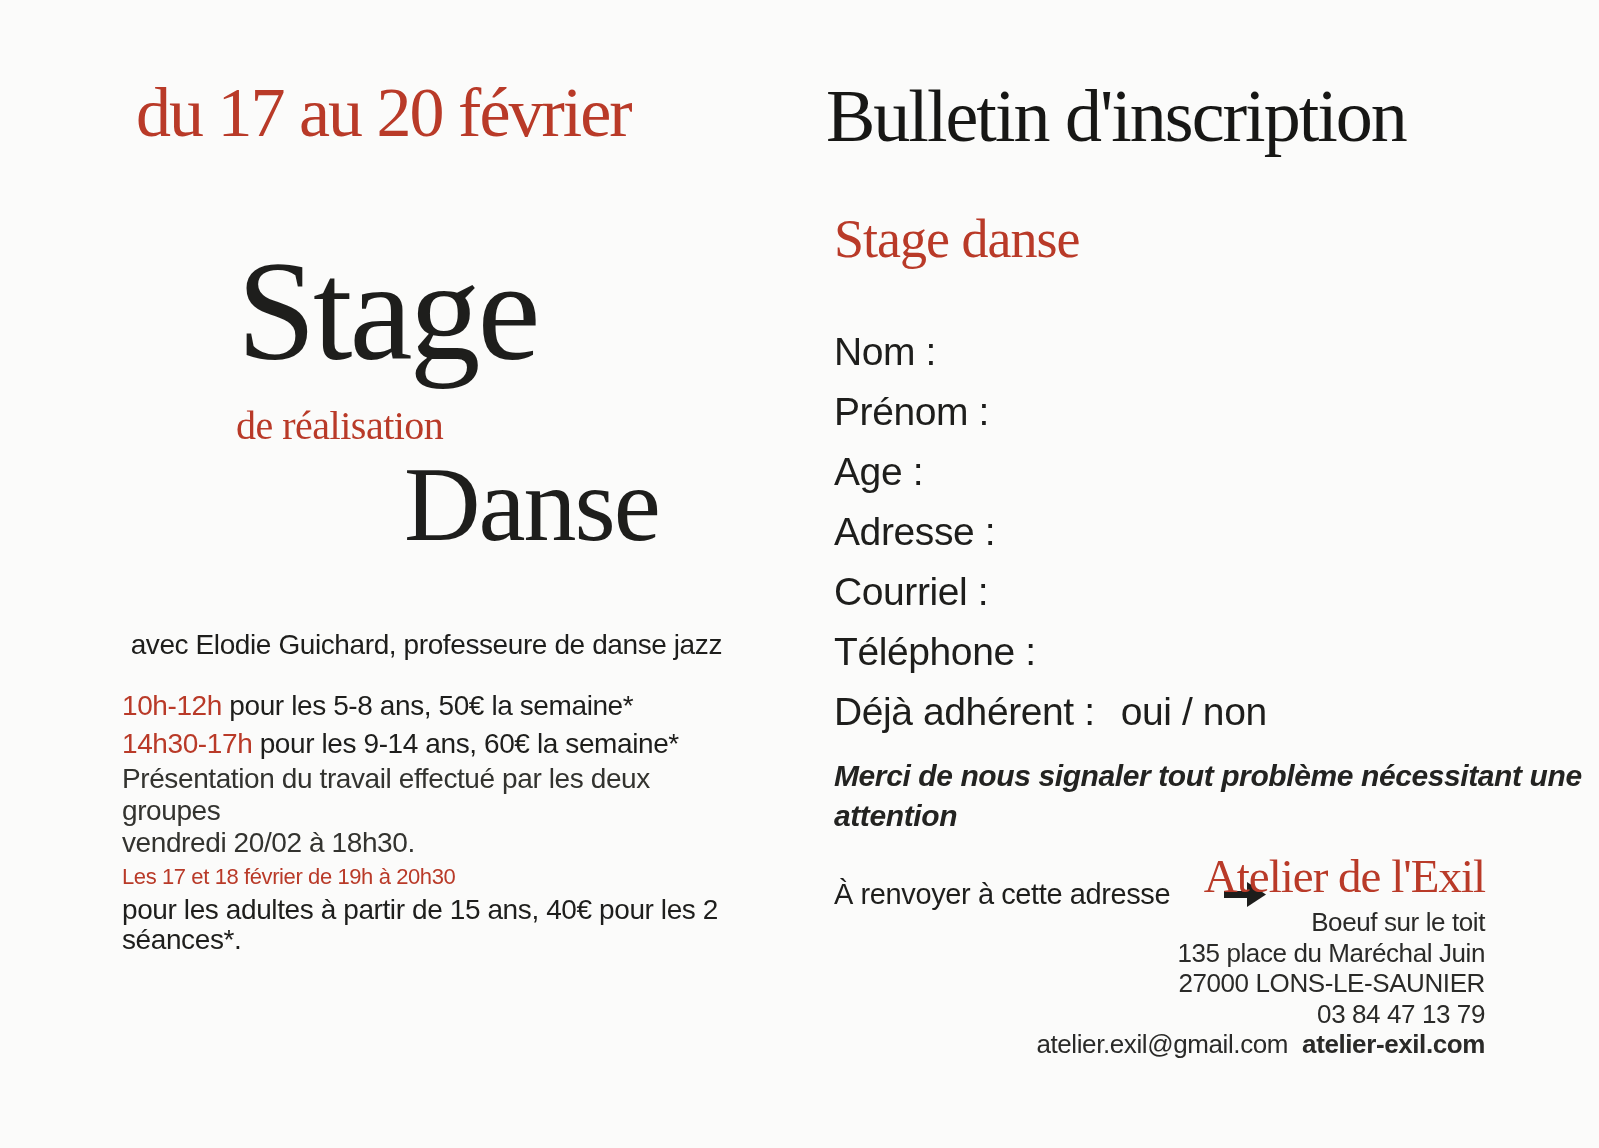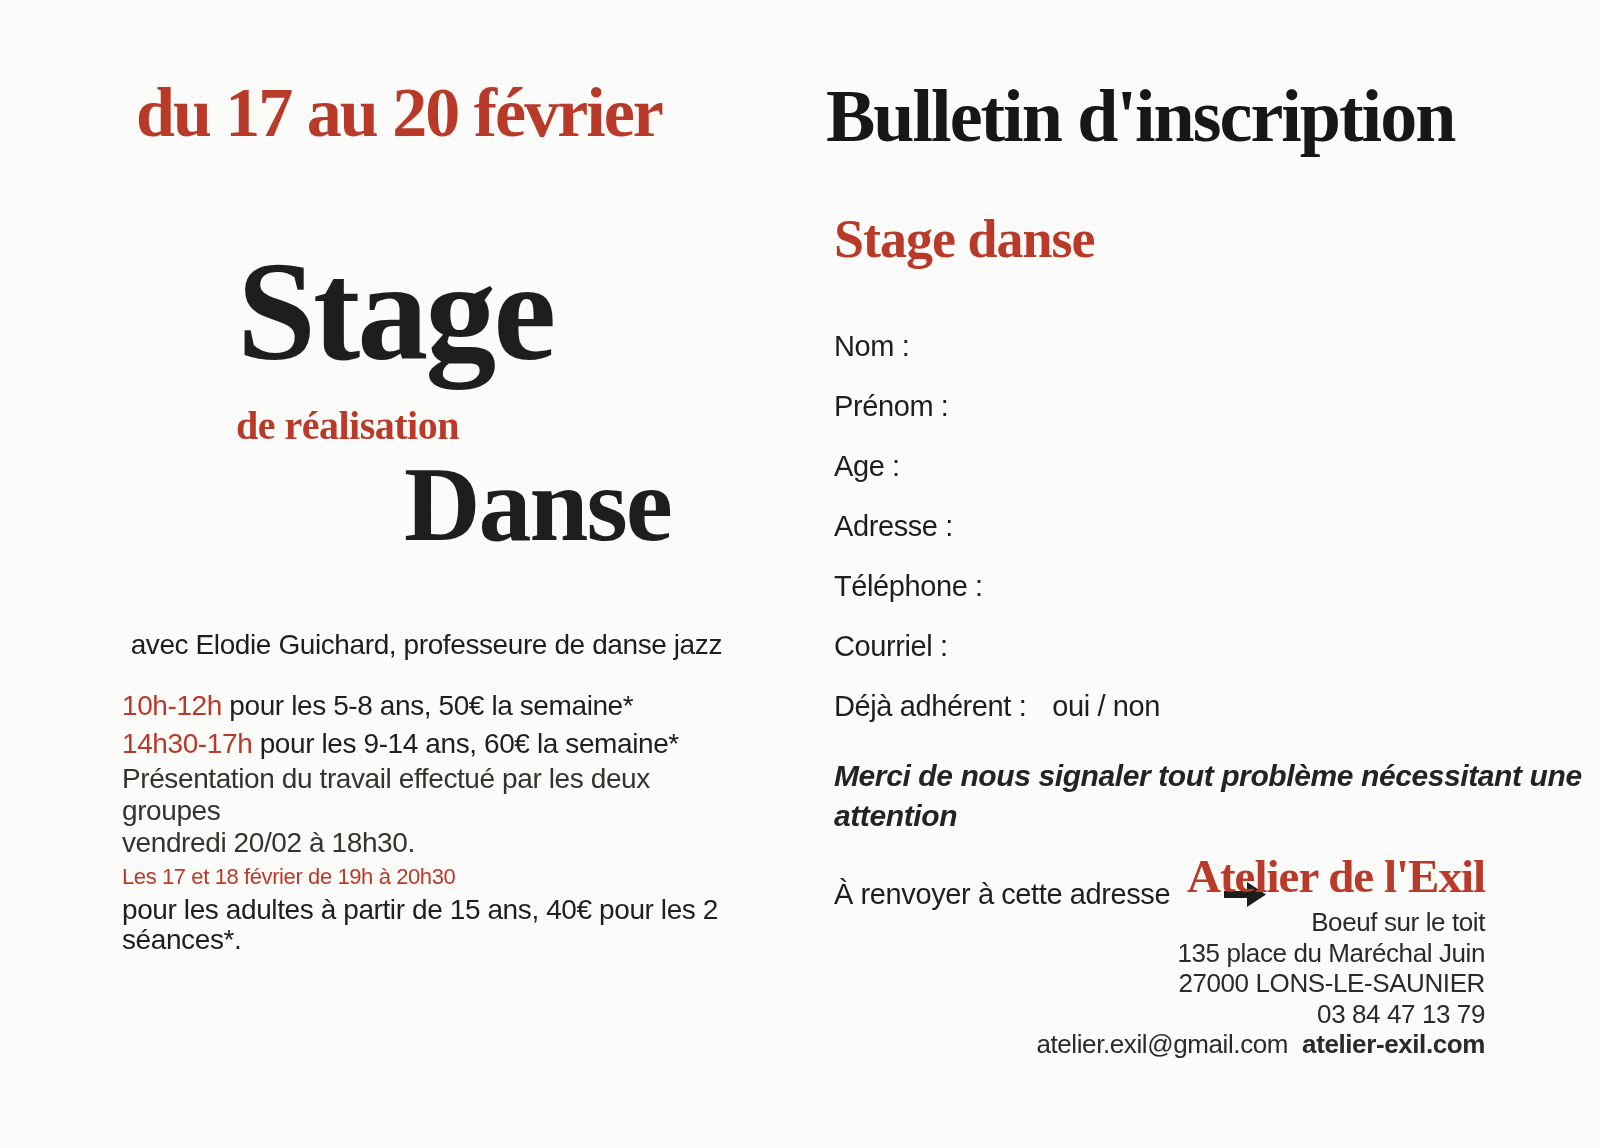--- a/index.html
+++ b/index.html
@@ -3,21 +3,21 @@
 <meta charset="utf-8">
 <style>
   html,body { margin:0; padding:0; background:#d9d9d9; }
   .page {
     position:relative; width:1599px; height:1148px;
     background:#fbfbfa; overflow:hidden;
     font-family:"Liberation Sans","DejaVu Sans",sans-serif;
     color:#1e1e1c;
     -webkit-font-smoothing:antialiased;
   }
-  .serif { font-family:"Liberation Serif","DejaVu Serif",serif; font-weight:700; }
+  .serif { font-family:"Liberation Serif","DejaVu Serif",serif; font-weight:400; }
   .red { color:#b93a28; }
 
   
   .date-range {
     position:absolute; left:136px; top:74px;
     font-size:70px; letter-spacing:-2px; line-height:1.1;
   }
   .title-main {
     position:absolute; left:228px; top:240px;
     font-size:142px; letter-spacing:-3px; line-height:1;margin-left:9px;
@@ -48,21 +48,21 @@
     font-size:74px; letter-spacing:-2px; line-height:1.1;
     color:#171715;
   }
   .form-subtitle {
     position:absolute; left:834px; top:208px;
     font-size:54px; letter-spacing:-1px;
   }
   .fields {
     position:absolute; left:834px; top:330px;
     margin:0; padding:0; list-style:none;
-    font-size:29px; letter-spacing:-0.4px;
+    font-size:39px; letter-spacing:-0.4px;
   }
   .fields li { height:60px; }
   .fields .val { margin-left:26px; }
   .parent-note {
     position:absolute; left:834px; top:756px;
     font-size:30px; line-height:40px; font-style:italic;
     letter-spacing:-0.4px; color:#232321;font-weight:bold;
   }
   .send-row {
     position:absolute; left:834px; top:872px; height:44px;
@@ -107,22 +107,22 @@
 
   <section>
     <div class="form-title serif">Bulletin d'inscription</div>
     <div class="form-subtitle serif red">Stage danse</div>
 
     <ul class="fields">
       <li><span>Nom :</span><span class="val"></span></li>
       <li><span>Prénom :</span><span class="val"></span></li>
       <li><span>Age :</span><span class="val"></span></li>
       <li><span>Adresse :</span><span class="val"></span></li>
+      <li><span>Courriel :</span><span class="val"></span></li>
       <li><span>Téléphone :</span><span class="val"></span></li>
-      <li><span>Courriel :</span><span class="val"></span></li>
       <li><span>Déjà adhérent :</span><span class="val">oui / non</span></li>
     </ul>
 
     <div class="parent-note">
       <div>Merci de nous signaler tout problème nécessitant une attention</div>
     </div>
 
     <div class="send-row">
       <span>À renvoyer à cette adresse</span>
       <svg class="arrow" width="46" height="34" viewBox="0 0 46 34" aria-hidden="true">

